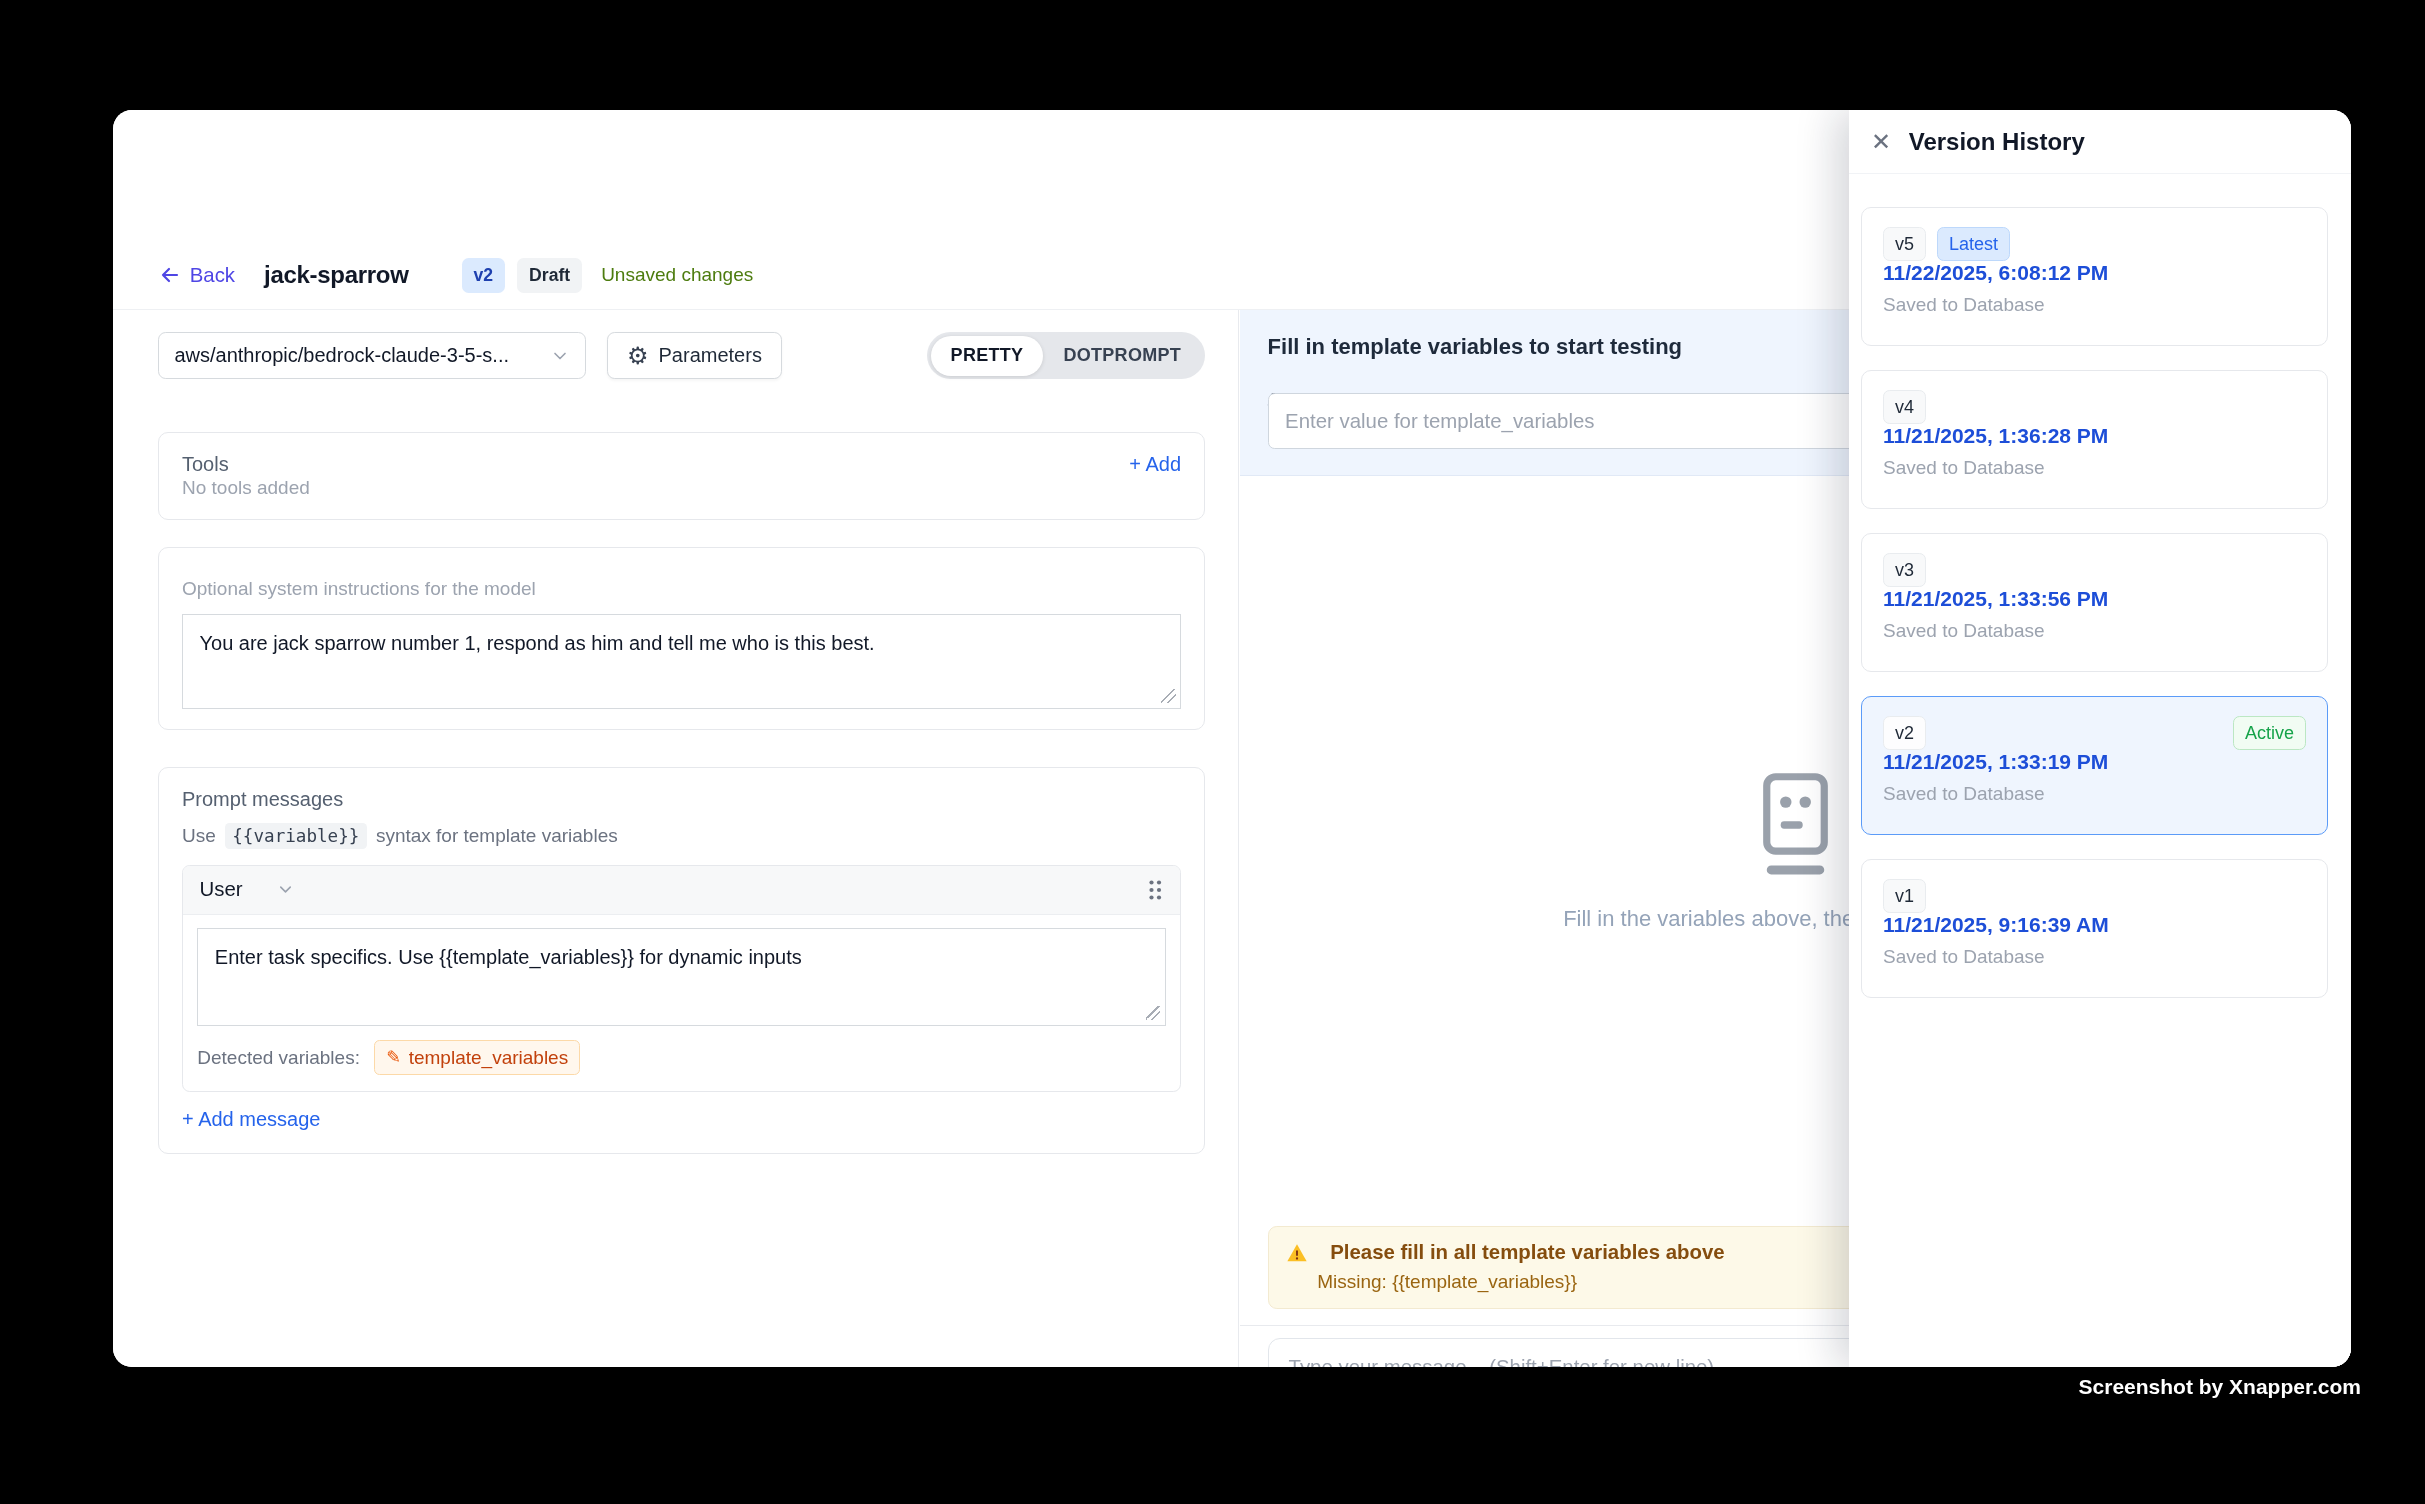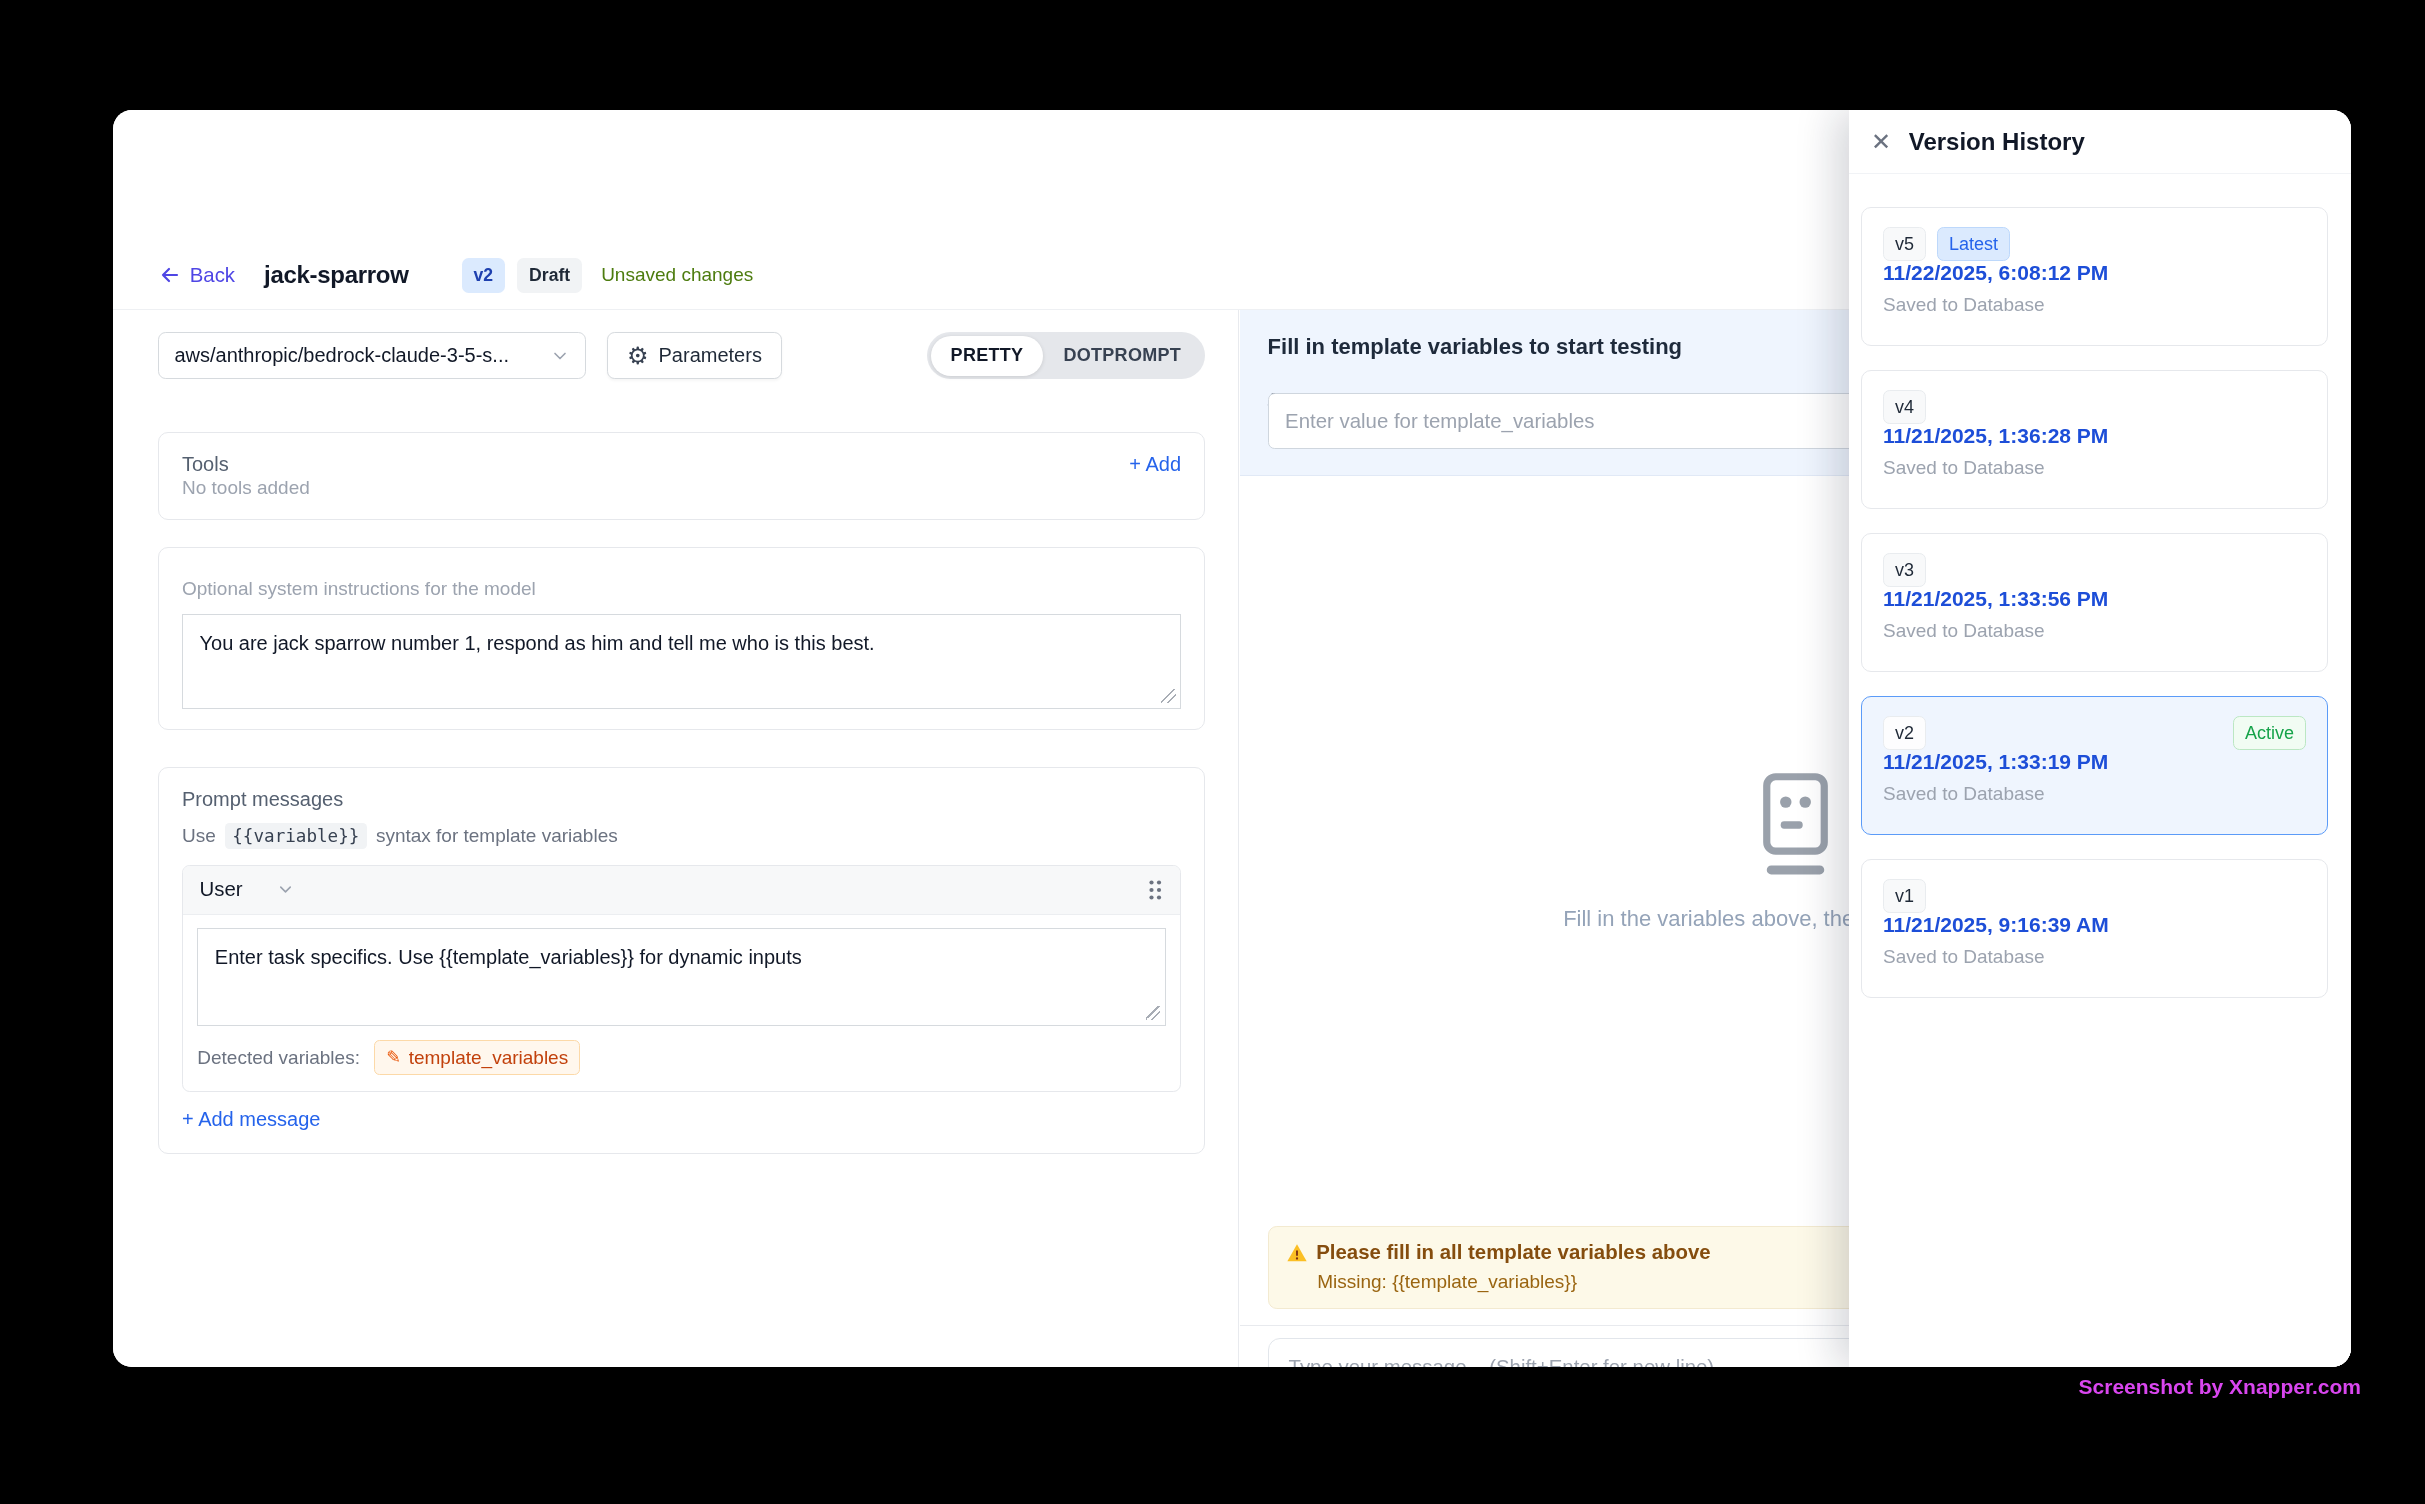--- a/index.html
+++ b/index.html
@@ -68,21 +68,21 @@
   .fill-section { position:absolute; left:0; top:0; right:0; height:166px; background:#eff5fe; border-bottom:1.1px solid #e1e9f6; padding:24px 0 0 27.6px; }
   .fill-title { font-size:22px; font-weight:700; color:#1e2a3b; }
   .fill-varname { margin-top:29px; font-size:25px; color:#334155; }
   .fill-input { position:absolute; left:27.6px; right:-5.5px; top:83px; height:56px; background:#fff; border:1.1px solid #cfd6de; border-radius:6.6px; font-family:"Liberation Sans",sans-serif; font-size:20.4px; color:#111827; padding:0 16.5px; outline:none; }
   .fill-input::placeholder { color:#9ca3af; }
 
   .empty-state { position:absolute; left:0; right:0; top:166px; height:750px; display:flex; flex-direction:column; align-items:center; justify-content:center; gap:24px; }
   .empty-hint { font-size:22px; color:#94a3b8; white-space:nowrap; }
 
   .warn-box { position:absolute; left:27.6px; right:-5.5px; top:916px; height:83px; background:#fdf9e8; border:1.1px solid #f3ead0; border-radius:8.8px; padding:14.3px 17.6px; }
-  .warn-row { display:flex; align-items:flex-end; gap:8px; }
+  .warn-row { display:flex; align-items:flex-end; gap:22px; }
   .warn-title { font-size:20.4px; font-weight:700; color:#854d0e; }
   .warn-missing { margin-top:6.6px; padding-left:31px; font-size:19px; color:#9a6511; }
 
   .input-bar { position:absolute; left:0; right:0; top:1015px; height:110px; border-top:1.1px solid #e8eaee; background:#fff; }
   .chat-input { position:absolute; left:27.6px; right:22px; top:12px; height:94px; border:1.1px solid #e2e6eb; border-radius:12px; font-family:"Liberation Sans",sans-serif; font-size:20.4px; color:#111827; padding:16.5px 20px; resize:none; outline:none; }
   .chat-input::placeholder { color:#9ca3af; }
 
   
   .version-panel { position:absolute; right:0; top:0; width:502px; height:1257px; background:#fff; box-shadow:-13.2px 0 39px rgba(15,23,42,.18); z-index:5; }
   .vp-head { height:64px; display:flex; align-items:center; padding:0 22px; border-bottom:1.1px solid #f1f3f6; }
@@ -92,21 +92,21 @@
   .vcard { border:1.1px solid #e6e8ec; border-radius:10px; background:#fff; padding:19px 21px; margin-bottom:24px; min-height:139px; cursor:pointer; }
   .vcard.active { background:#eff5fe; border-color:#5b9bf8; }
   .vrow { display:flex; align-items:center; }
   .vbadge { display:inline-flex; align-items:center; background:#f8f9fa; border:1.1px solid #e9ecef; border-radius:6.6px; padding:5.5px 11px; font-size:18px; color:#1f2937; }
   .vcard.active .vbadge { background:#fdfdfe; }
   .vstatus { margin-left:11px; display:inline-flex; align-items:center; background:#dbeafe; border:1.1px solid #bdd8fb; border-radius:6.6px; padding:5.5px 11px; font-size:18px; color:#2563eb; font-weight:500; }
   .vstatus-right { margin-left:auto; display:inline-flex; align-items:center; background:#f1fcf3; border:1.1px solid #bbe7c3; border-radius:6.6px; padding:5.5px 11px; font-size:18px; color:#16a34a; font-weight:500; }
   .vtime { margin-top:0; font-size:21px; font-weight:700; color:#1d4ed8; }
   .vnote { margin-top:8.8px; font-size:19px; color:#9ca3af; }
 
-  .watermark { position:absolute; right:65px; top:1375px; font-size:21px; font-weight:600; color:#d946ef; }
+  .watermark { position:absolute; right:65px; top:1375px; font-size:21px; font-weight:600; color:#ffffff; }
   svg { display:block; }
 </style>
 </head>
 <body>
 
 <div class="window">
 
   <div class="topbar">
     <div class="topbar-inner">
       <div class="back-link">

